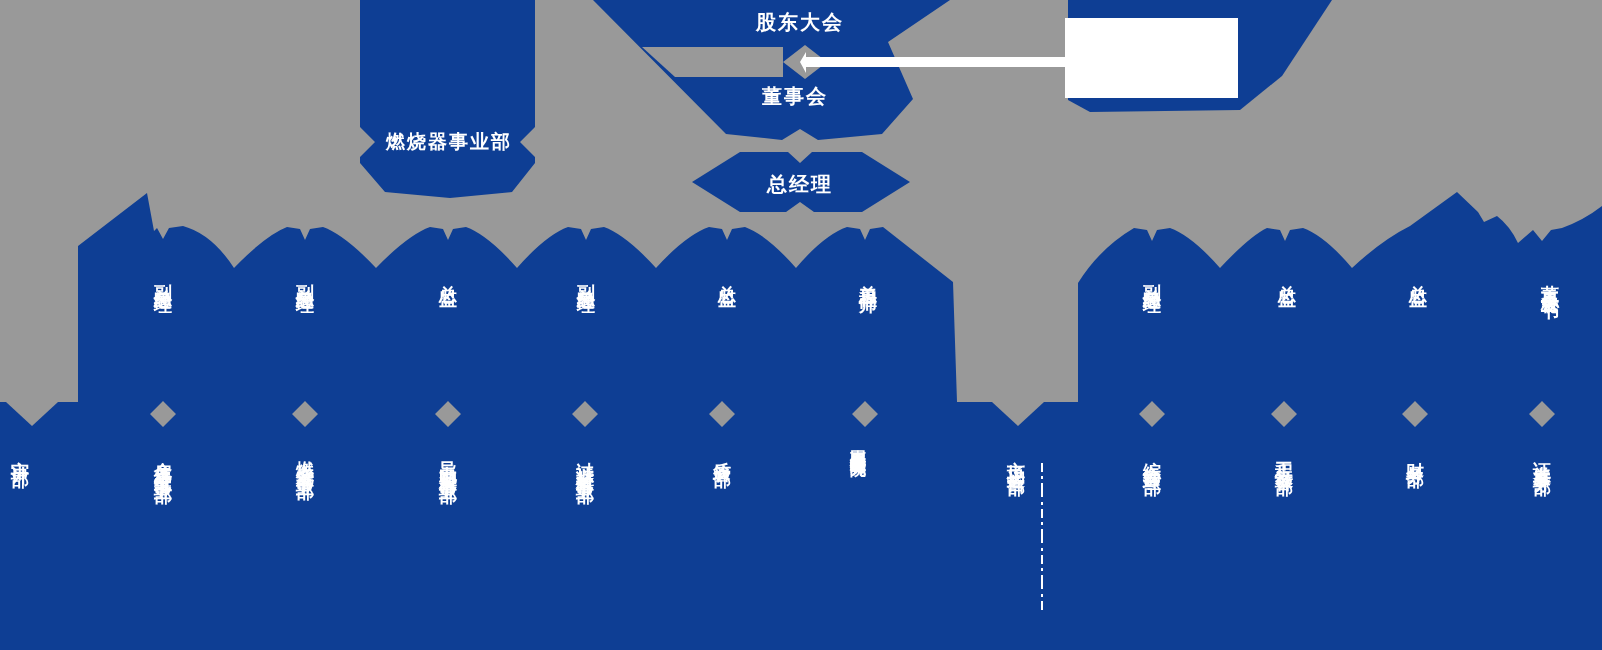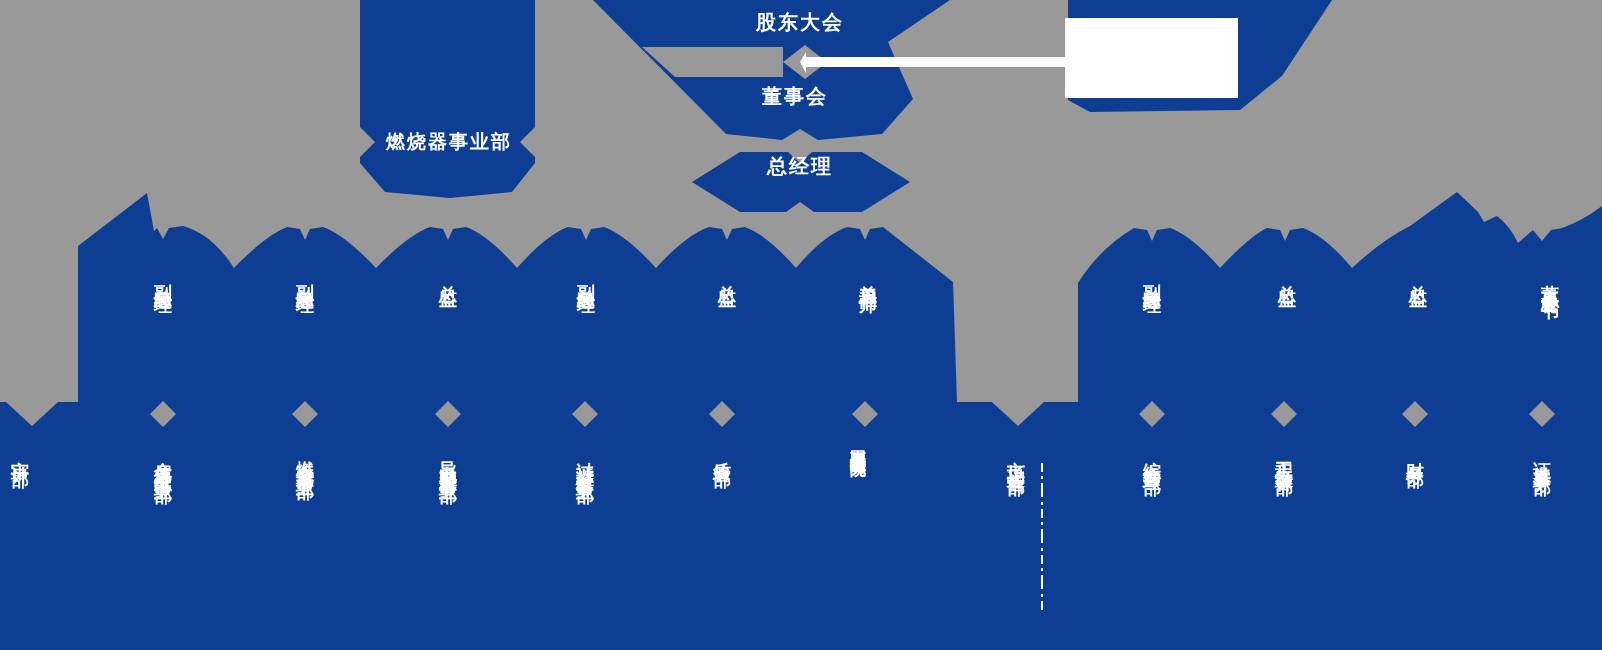--- a/index.html
+++ b/index.html
@@ -101,21 +101,21 @@
 
     <path fill="#ffffff" d="M 800 62 L 806 52 L 806 57 L 1065 57 L 1065 67 L 806 67 L 806 73 Z"></path>
 
     <rect x="1065" y="18" width="173" height="80" fill="#ffffff"></rect>
 
     <line x1="1042" y1="463" x2="1042" y2="612" stroke="#ffffff" stroke-width="2" stroke-dasharray="9 4 3 4 14 5 3 4"></line>
   </svg>
 
   <div class="hlabel" style="left:800px;top:22px">股东大会</div>
   <div class="hlabel" style="left:795px;top:96px">董事会</div>
-  <div class="hlabel" style="left:800px;top:166px">总经理</div>
+  <div class="hlabel" style="left:800px;top:184px">总经理</div>
   <div class="hlabel" style="left:449px;top:142px;font-size:19px">燃烧器事业部</div>
 
   <div class="vcol" style="left:163px;top:270px">副总经理</div>
   <div class="vcol" style="left:305px;top:270px">副总经理</div>
   <div class="vcol" style="left:448px;top:270px">总监</div>
   <div class="vcol" style="left:586px;top:270px">副总经理</div>
   <div class="vcol" style="left:727px;top:270px">总监</div>
   <div class="vcol" style="left:868px;top:270px">总工程师</div>
   <div class="vcol" style="left:1152px;top:270px">副总经理</div>
   <div class="vcol" style="left:1287px;top:270px">总监</div>

